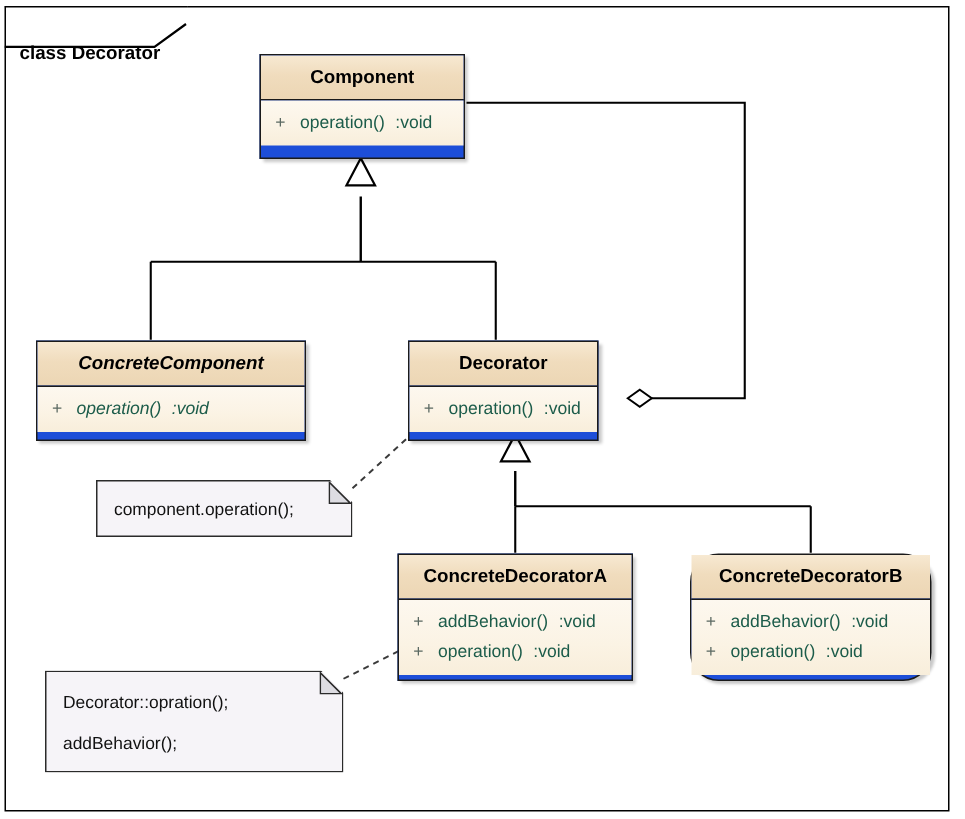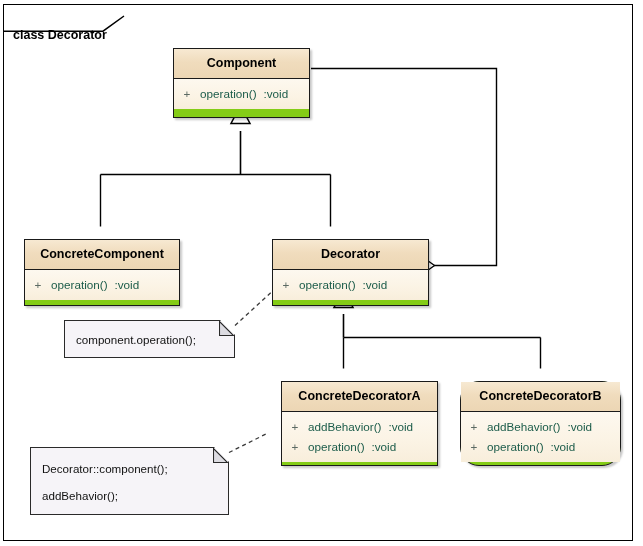--- a/index.html
+++ b/index.html
@@ -34,22 +34,21 @@
   }
 
   
   #links{position:absolute;left:0;top:0;width:643px;height:546px;}
 
   
   .cls{
     position:absolute;box-sizing:border-box;
     border:1.3px solid #1a1a1a;
     box-shadow:2px 2px 2px rgba(0,0,0,.22);
-    background:#84cc16;
-    margin-top:12px;
+    background:#1d4ed8;
   }
   .cls .hdr{
     box-sizing:border-box;
     height:30px;line-height:29px;
     text-align:center;font-size:12.5px;font-weight:bold;color:#000;
     border-bottom:1.3px solid #1a1a1a;
     background:linear-gradient(to bottom,#f7e9d2 0%,#f0dcbd 45%,#ecd6b4 100%);
     white-space:nowrap;overflow:hidden;
   }
   .cls .body{
@@ -127,43 +126,43 @@
   <div class="hdr">Component</div>
   <div class="body">
     <div class="mem">
       <span class="vis">+</span>
       <span class="nm">operation()</span>
       <span class="ty">:void</span>
     </div>
   </div>
 </div>
 
-<div class="cls" id="box-concrete-component" style="left:24px;top:227px;width:156px;height:67px;">
+<div class="cls" id="box-concrete-component" style="left:24px;top:227px;width:180px;height:67px;font-style:italic;">
   <div class="hdr">ConcreteComponent</div>
   <div class="body">
     <div class="mem">
       <span class="vis">+</span>
       <span class="nm">operation()</span>
       <span class="ty">:void</span>
     </div>
   </div>
 </div>
 
-<div class="cls" id="box-decorator" style="left:272px;top:227px;width:157px;height:67px;">
+<div class="cls" id="box-decorator" style="left:272px;top:227px;width:127px;height:67px;">
   <div class="hdr">Decorator</div>
   <div class="body">
     <div class="mem">
       <span class="vis">+</span>
       <span class="nm">operation()</span>
       <span class="ty">:void</span>
     </div>
   </div>
 </div>
 
-<div class="cls" id="box-concrete-decorator-a" style="left:281px;top:369px;width:157px;height:85px;">
+<div class="cls" id="box-concrete-decorator-a" style="left:265px;top:369px;width:157px;height:85px;">
   <div class="hdr">ConcreteDecoratorA</div>
   <div class="body">
     <div class="mem">
       <span class="vis">+</span>
       <span class="nm">addBehavior()</span>
       <span class="ty">:void</span>
     </div>
     <div class="mem">
       <span class="vis">+</span>
       <span class="nm">operation()</span>
@@ -192,15 +191,15 @@
   <svg class="fold" viewBox="0 0 15 15" width="15" height="15">
     <path d="M0.5 0.5 L0.5 14.5 L14.5 14.5 Z" fill="#dddce2" stroke="#2a2a2a" stroke-width="1.1"></path>
   </svg>
   <div class="txt" style="top:12px;">component.operation();</div>
 </div>
 
 <div class="note" id="note-2" style="left:30px;top:447px;width:199px;height:68px;">
   <svg class="fold" viewBox="0 0 15 15" width="15" height="15">
     <path d="M0.5 0.5 L0.5 14.5 L14.5 14.5 Z" fill="#dddce2" stroke="#2a2a2a" stroke-width="1.1"></path>
   </svg>
-  <div class="txt" style="top:14px;">Decorator::component();</div>
+  <div class="txt" style="top:14px;">Decorator::opration();</div>
   <div class="txt" style="top:41px;">addBehavior();</div>
 </div>
 
 </body></html>

